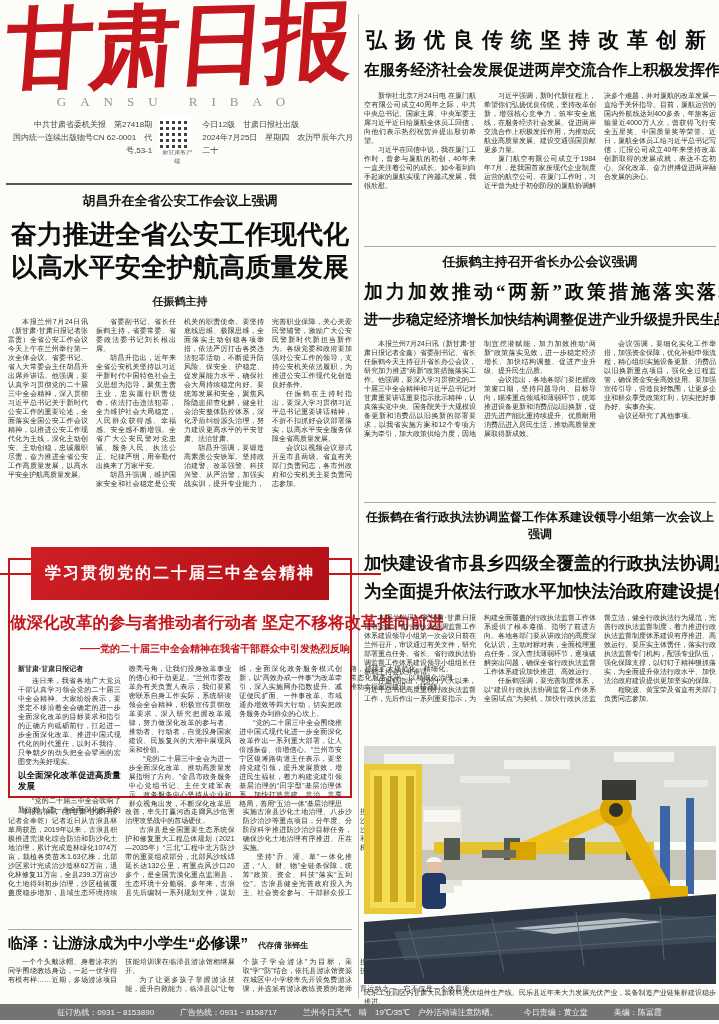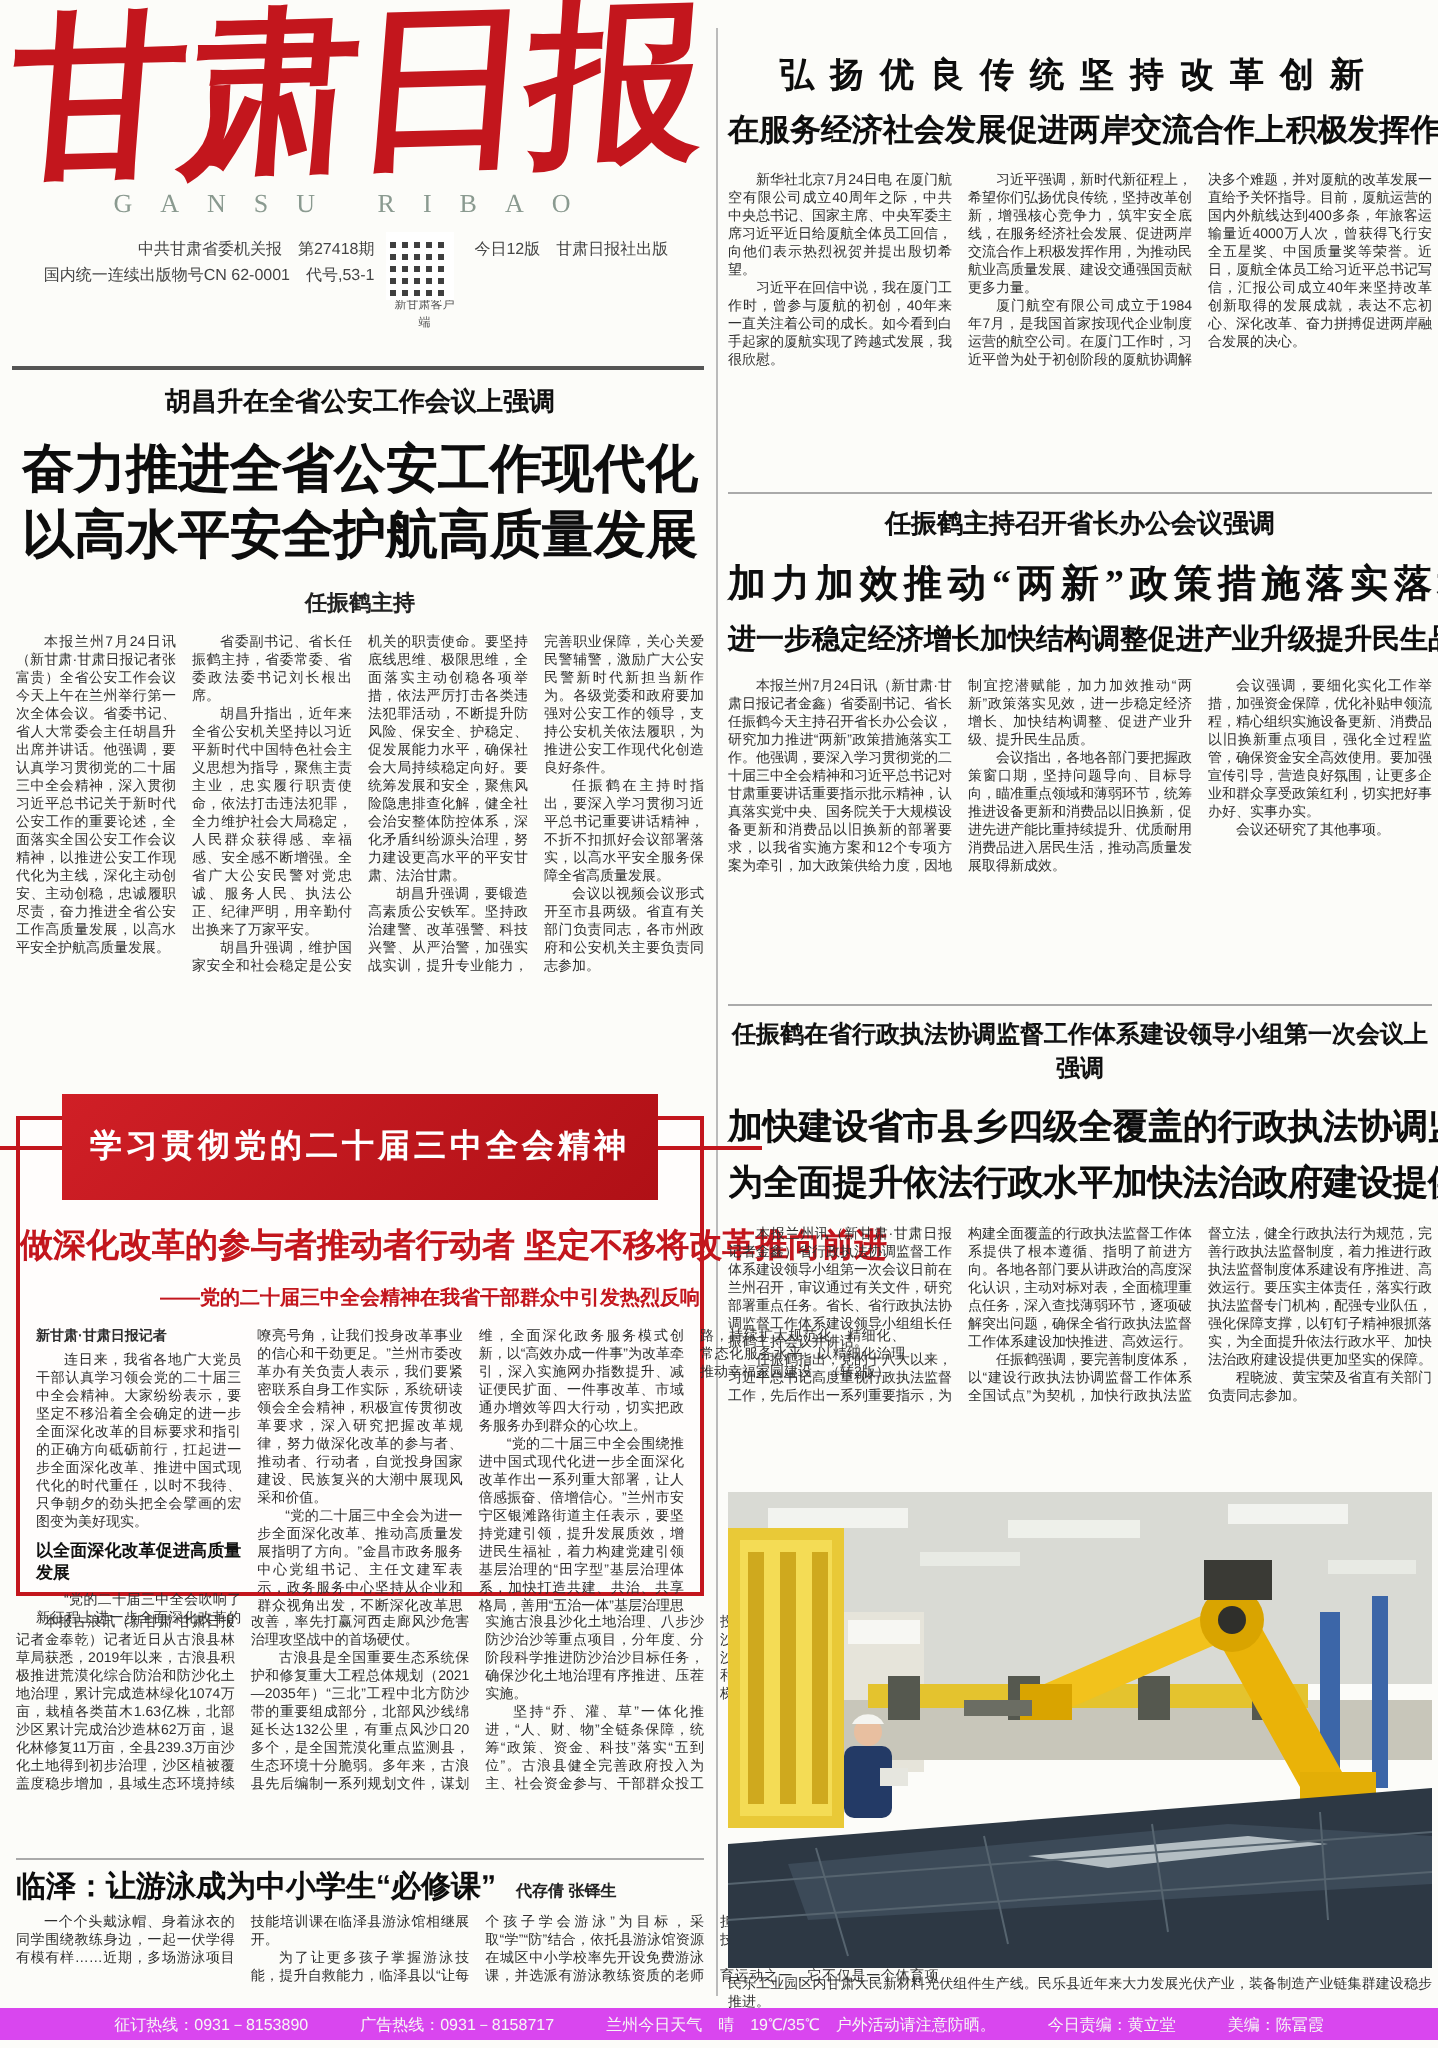--- a/index.html
+++ b/index.html
@@ -34,21 +34,21 @@
   .body-cols p.ph{text-indent:0;font-weight:bold;font-size:8.5px;line-height:11px;margin:4px 0;color:#111;}
   
   .redbox{border:2px solid #c3161d;background:#fffdfc;}
   .banner-wrap{display:flex;align-items:center;justify-content:center;}
   .banner-line{flex:0 0 52px;height:2px;background:#c3161d;}
   .banner{background:linear-gradient(135deg,#d01f26,#b01016);color:#fff;font-weight:bold;font-size:16px;
           padding:16px 14px;letter-spacing:2px;white-space:nowrap;}
   .red-h1{color:#c3161d;font-weight:bold;font-size:16.5px;text-align:center;white-space:nowrap;}
   .red-h2{color:#c3161d;font-weight:bold;font-size:10px;text-align:right;white-space:nowrap;}
   
-  .footer-bar{background:#d946ef;color:#f6f8f4;font-size:8px;display:flex;align-items:center;justify-content:center;gap:26px;white-space:nowrap;}
+  .footer-bar{background:#737373;color:#f6f8f4;font-size:8px;display:flex;align-items:center;justify-content:center;gap:26px;white-space:nowrap;}
   .caption{font-size:7px;line-height:9px;color:#333;text-align:justify;}
   .caption .credit{display:block;text-align:right;}
 </style>
 </head>
 <body>
 
 <div id="page">
 
   <div class="abs" style="left:0;top:14;width:356px;">
     <div class="brand">甘肃日报</div>
@@ -57,20 +57,21 @@
       <div class="mast-info" style="text-align:right;">
         <div>中共甘肃省委机关报　第27418期</div>
         <div>国内统一连续出版物号CN 62-0001　代号,53-1</div>
       </div>
       <div>
         <div class="qr"></div>
         <div class="qr-label">新甘肃客户端</div>
       </div>
       <div class="mast-info">
         <div>今日12版　甘肃日报社出版</div>
+        <div>2024年7月25日　星期四　农历甲辰年六月二十</div>
       </div>
     </div>
   </div>
   <div class="abs rule" style="left:6px;top:183px;width:346px;"></div>
   <div class="abs vrule" style="left:358px;top:14px;height:984px;"></div>
 
   <div class="abs" style="left:8px;top:192px;width:344px;">
     <div class="kicker" style="font-size:13px;">胡昌升在全省公安工作会议上强调</div>
     <div class="h-sans" style="font-size:26px;line-height:33px;margin-top:8px;">奋力推进全省公安工作现代化</div>
     <div class="h-sans" style="font-size:26px;line-height:33px;">以高水平安全护航高质量发展</div>
@@ -119,21 +120,21 @@
       <div style="font-size:8px;font-weight:bold;">代存倩 张铎生</div>
     </div>
     <div class="body-cols cols3" style="height:42px;margin-top:4px;">
         <p>一个个头戴泳帽、身着泳衣的同学围绕教练身边，一起一伏学得有模有样……近期，多场游泳项目技能培训课在临泽县游泳馆相继展开。</p>
         <p>为了让更多孩子掌握游泳技能，提升自救能力，临泽县以“让每个孩子学会游泳”为目标，采取“学”“防”结合，依托县游泳馆资源在城区中小学校率先开设免费游泳课，并选派有游泳教练资质的老师担任游泳教练，积极开展游泳项目技能培训课。</p>
         <p>游泳是备受中小学生欢迎的体育运动之一，它不仅是一个体育项目，更是一项求生技能。因此，让中小学生掌握游泳技能，就显得尤为重要。（转3版）</p>
       </div>
   </div>
 
   <div class="abs" style="left:364px;top:18px;width:352px;">
-    <div class="h-sans" style="font-size:17px;letter-spacing:8px;margin-top:8px;">弘扬优良传统坚持改革创新</div>
+    <div class="h-sans" style="font-size:21px;letter-spacing:8px;margin-top:8px;">弘扬优良传统坚持改革创新</div>
     <div class="h-sans" style="font-size:15.5px;margin-top:6px;">在服务经济社会发展促进两岸交流合作上积极发挥作用</div>
     <div class="body-cols cols3" style="height:100px;margin-top:10px;">
         <p>新华社北京7月24日电 在厦门航空有限公司成立40周年之际，中共中央总书记、国家主席、中央军委主席习近平近日给厦航全体员工回信，向他们表示热烈祝贺并提出殷切希望。</p>
         <p>习近平在回信中说，我在厦门工作时，曾参与厦航的初创，40年来一直关注着公司的成长。如今看到白手起家的厦航实现了跨越式发展，我很欣慰。</p>
         <p>习近平强调，新时代新征程上，希望你们弘扬优良传统，坚持改革创新，增强核心竞争力，筑牢安全底线，在服务经济社会发展、促进两岸交流合作上积极发挥作用，为推动民航业高质量发展、建设交通强国贡献更多力量。</p>
         <p>厦门航空有限公司成立于1984年7月，是我国首家按现代企业制度运营的航空公司。在厦门工作时，习近平曾为处于初创阶段的厦航协调解决多个难题，并对厦航的改革发展一直给予关怀指导。目前，厦航运营的国内外航线达到400多条，年旅客运输量近4000万人次，曾获得飞行安全五星奖、中国质量奖等荣誉。近日，厦航全体员工给习近平总书记写信，汇报公司成立40年来坚持改革创新取得的发展成就，表达不忘初心、深化改革、奋力拼搏促进两岸融合发展的决心。</p>
       </div>
   </div>
   <div class="abs hdiv" style="left:364px;top:246px;width:352px;"></div>
 

